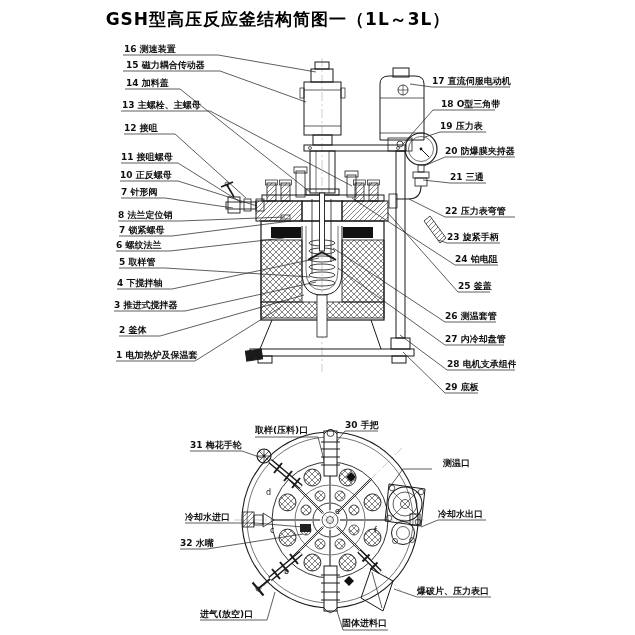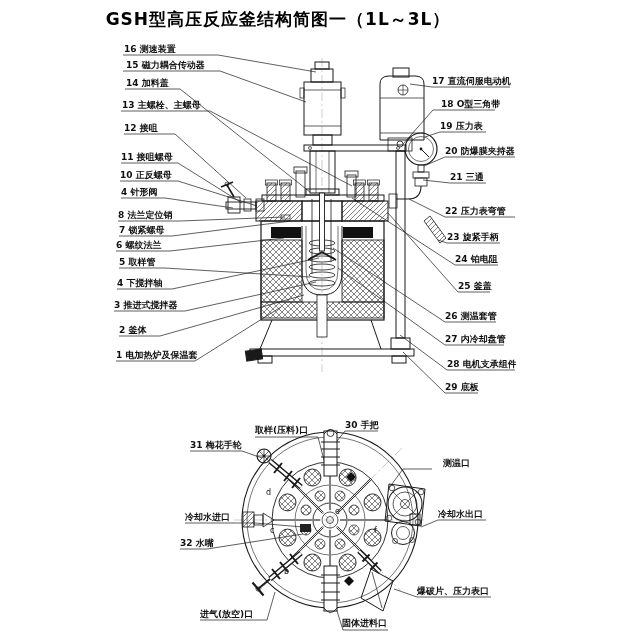--- a/index.html
+++ b/index.html
@@ -322,21 +322,21 @@
     </g>
   </svg>
 
   <div class="lbl" style="left:124px; top:44px;">16 测速装置</div>
   <div class="lbl" style="left:126px; top:60px;">15 磁力耦合传动器</div>
   <div class="lbl" style="left:126px; top:78px;text-align:center;">14 加料盖</div>
   <div class="lbl" style="left:122px; top:100px;">13 主螺栓、主螺母</div>
   <div class="lbl" style="left:124px; top:123px;">12 接咀</div>
   <div class="lbl" style="left:121px; top:152px;">11 接咀螺母</div>
   <div class="lbl" style="left:120px; top:170px;">10 正反螺母</div>
-  <div class="lbl" style="left:121px; top:187px;">4 针形阀</div>
+  <div class="lbl" style="left:121px; top:187px;">7 针形阀</div>
   <div class="lbl" style="left:118px; top:210px;">8 法兰定位销</div>
   <div class="lbl" style="left:119px; top:225px;">7 锁紧螺母</div>
   <div class="lbl" style="left:116px; top:240px;">6 螺纹法兰</div>
   <div class="lbl" style="left:119px; top:257px;">5 取样管</div>
   <div class="lbl" style="left:117px; top:278px;">4 下搅拌轴</div>
   <div class="lbl" style="left:114px; top:300px;">3 推进式搅拌器</div>
   <div class="lbl" style="left:119px; top:325px;">2 釜体</div>
   <div class="lbl" style="left:116px; top:350px;">1 电加热炉及保温套</div>
 
   <div class="lbl" style="left:432px; top:76px;">17 直流伺服电动机</div>

